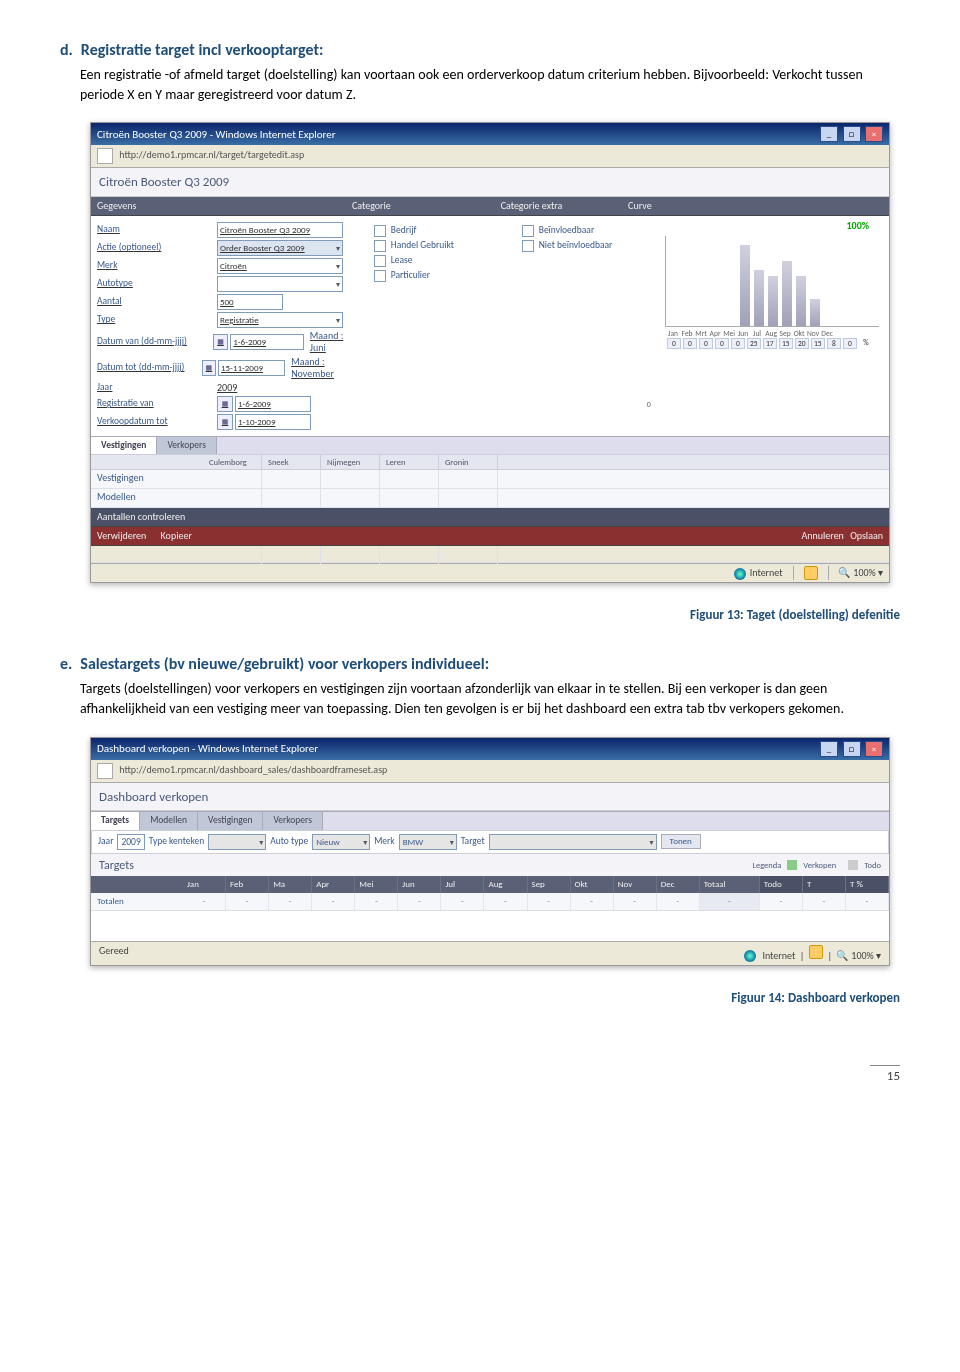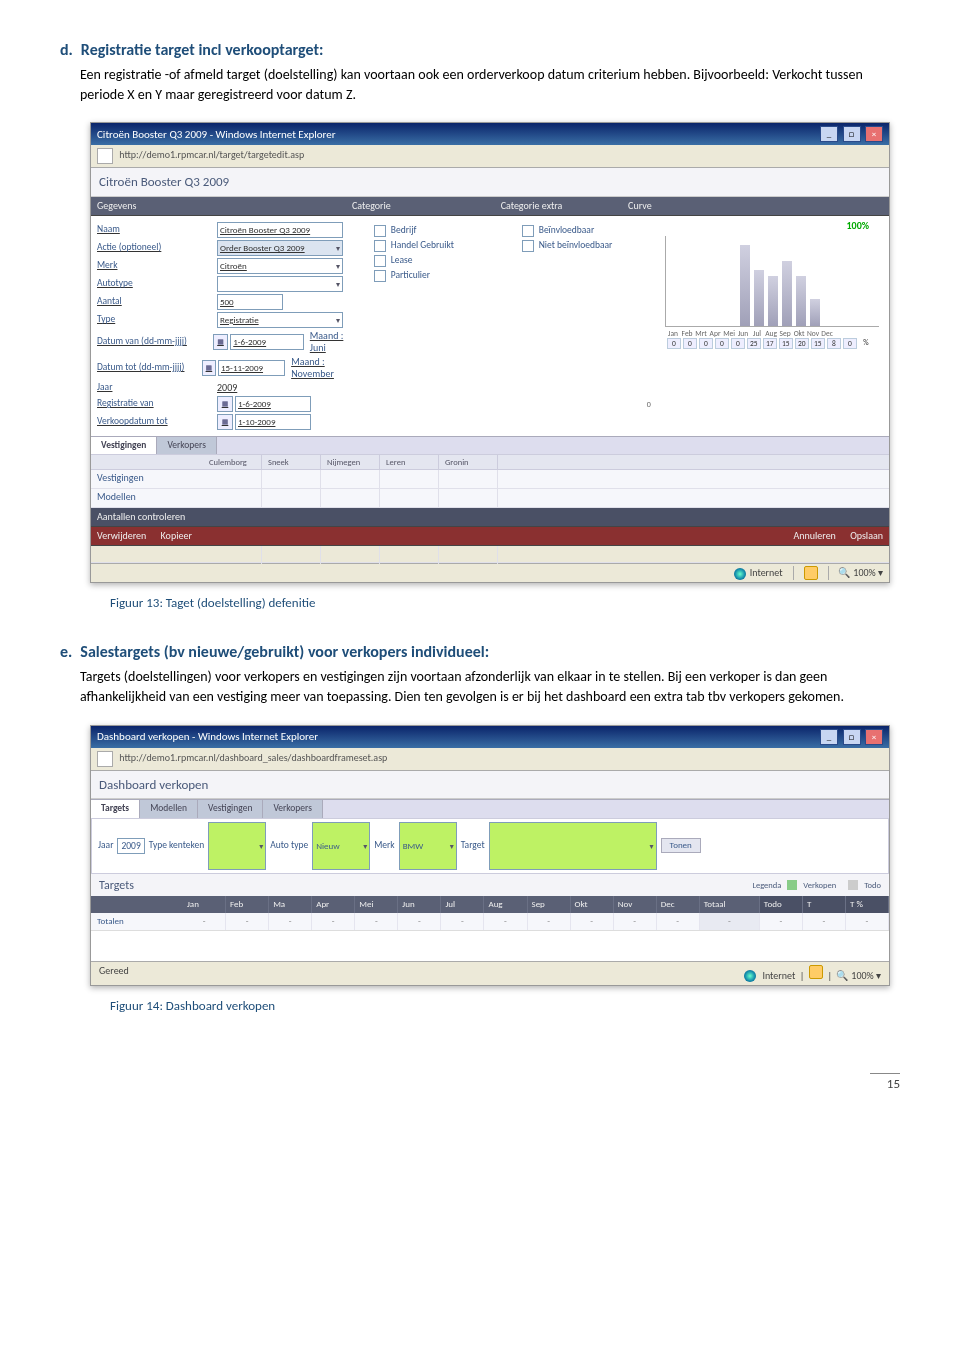--- a/index.html
+++ b/index.html
@@ -20,23 +20,24 @@
   .section-heading .letter {
     margin-right: 8px;
   }
   .body-text {
     font-size: 14px;
     line-height: 1.4;
     margin: 6px 0 18px 20px;
   }
   .figure-caption {
     color: #1f4e79;
-    font-weight: normal;
+    font-weight: bold;
     font-size: 13px;
-    margin: 12px 0 32px 50px;
+    margin: 24px 0 32px 50px;
+    text-align: right;
   }
   .screenshot {
     margin-left: 30px;
     margin-right: 10px;
     border: 1px solid #999;
     background: #fff;
     font-size: 10px;
     line-height: 1.2;
     color: #333;
     box-shadow: 0 2px 6px rgba(0,0,0,0.3);
@@ -237,25 +238,25 @@
     background:#fff;
     border:1px solid #ccd;
     padding:3px 6px;
     font-size:9.5px;
     color:#3a5a8a;
     display:flex;
     align-items:center;
     gap: 4px;
   }
   .dash .filterbar .fld {
-    background:#bef264;border:1px solid #7f9db9;
+    background:#e5e5e5;border:1px solid #7f9db9;
     height:14px;
     min-width:50px;
     font-size:9px;
-    padding:16px 3px;
+    padding:0 3px;
     line-height:14px;
     position:relative;
   }
   .dash .filterbar .fld::after {
     content:"▾"; position:absolute; right:2px; color:#556; font-size:8px;
   }
   .dash .filterbar .btn {
     background:#e4e6f0;border:1px solid #aab;
     padding: 1px 8px;
     font-size:9px;
@@ -494,21 +495,21 @@
   </div>
   <div class="darkbar bottom" style="justify-content:flex-start;background:#4a5065">
     <span>Aantallen controleren</span>
   </div>
   <div class="darkbar bottom" style="background:#8a3030">
     <span>
       <span style="margin-right:12px">Verwijderen</span>
       <span>Kopieer</span>
     </span>
     <span>
-      <span style="margin-right:12px">Annuleren</span>
+      <span style="margin-right:4px">Annuleren</span>
       <span>Opslaan</span>
     </span>
   </div>
   <div class="gridrow" style="background:#ece9d8;height:16px">
     <div class="gclabel"></div>
       <div class="gc"></div>
       <div class="gc"></div>
       <div class="gc"></div>
       <div class="gc"></div>
       <div class="gc"></div>

